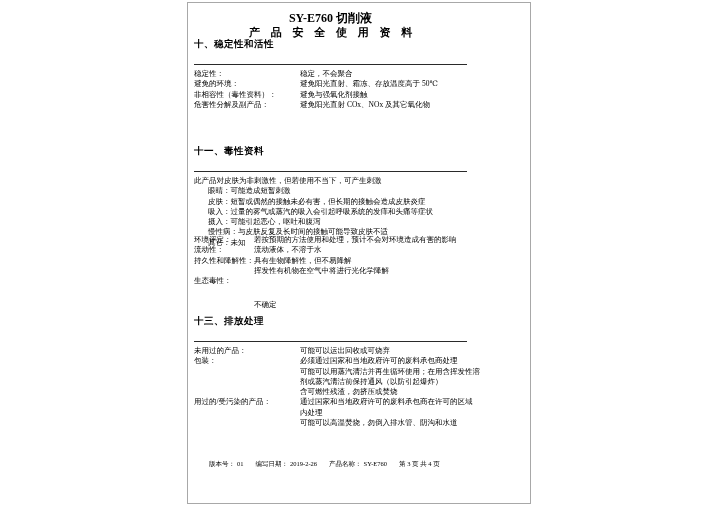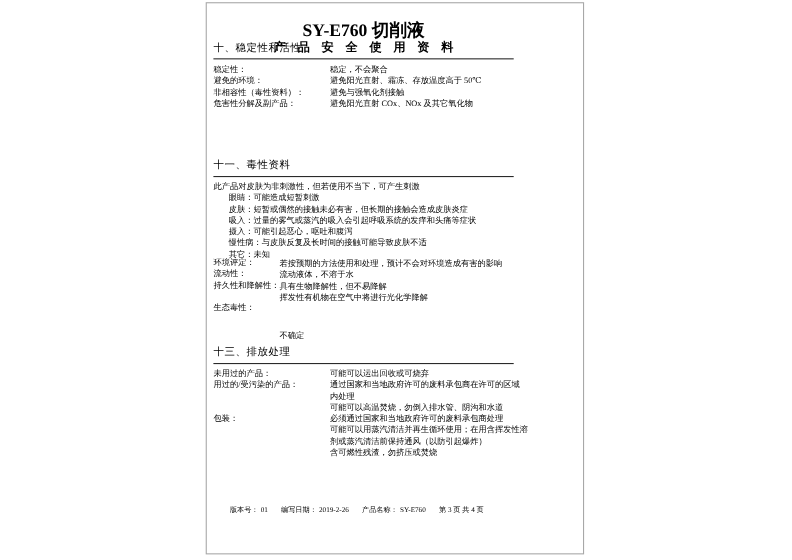--- a/index.html
+++ b/index.html
@@ -7,30 +7,30 @@
     width:720px;height:509px;position:relative;background:#ffffff;
     font-family:"Liberation Serif","DejaVu Serif",serif;color:#000;
     overflow:hidden;
   }
   .page{
     position:absolute;left:187px;top:2px;width:344px;height:502px;
     background:#ffffff;border:1px solid #a8a8a8;box-sizing:border-box;
   }
   .content{position:absolute;left:6px;top:0;width:273px;}
   .doc-title{
-    margin-top:19px;text-align:center;font-size:16px;line-height:14px;font-weight:bold;
+    margin-top:8px;text-align:center;font-size:12px;line-height:14px;font-weight:bold;
   }
   .doc-subtitle{
     margin-top:1px;text-align:center;font-size:11px;line-height:13px;font-weight:bold;
     letter-spacing:4px;text-indent:4px;white-space:nowrap;
   }
   .sec{position:absolute;left:0;width:273px;}
   .sec-h{
-    font-size:9.5px;line-height:11px;font-weight:normal;
-    border-bottom:1px solid #2a2a2a;padding-bottom:3px;width:100%;box-sizing:border-box;
+    font-size:9.5px;line-height:11px;font-weight:bold;
+    border-bottom:1px solid #2a2a2a;padding-bottom:14px;width:100%;box-sizing:border-box;
     letter-spacing:0.5px;
   }
   .body-txt{font-size:7.5px;line-height:10.3px;}
   .rows{margin-top:4px;}
   .row{display:flex;align-items:flex-start;}
   .lbl{flex:none;width:106px;white-space:nowrap;}
   .sec12 .lbl{width:60px;font-family:Liberation Mono, monospace;}
   .val{flex:1 1 auto;min-width:0;}
   .vline{white-space:nowrap;}
   .pline{white-space:nowrap;}
@@ -118,34 +118,34 @@
     <div class="sec" style="top:313px;">
       <div class="sec-h">十三、排放处理</div>
       <div class="rows body-txt">
         <div class="row">
           <span class="lbl">未用过的产品：</span>
           <span class="val">
             <span class="vline" style="display:block;">可能可以运出回收或可烧弃</span>
           </span>
         </div>
         <div class="row">
-          <span class="lbl">用过的/受污染的产品：</span>
-          <span class="val">
-            <span class="vline" style="display:block;">通过国家和当地政府许可的废料承包商在许可的区域</span>
-            <span class="vline" style="display:block;">内处理</span>
-            <span class="vline" style="display:block;">可能可以高温焚烧，勿倒入排水管、阴沟和水道</span>
-          </span>
-        </div>
-        <div class="row">
           <span class="lbl">包装：</span>
           <span class="val">
             <span class="vline" style="display:block;">必须通过国家和当地政府许可的废料承包商处理</span>
             <span class="vline" style="display:block;">可能可以用蒸汽清洁并再生循环使用；在用含挥发性溶</span>
             <span class="vline" style="display:block;">剂或蒸汽清洁前保持通风（以防引起爆炸）</span>
             <span class="vline" style="display:block;">含可燃性残渣，勿挤压或焚烧</span>
+          </span>
+        </div>
+        <div class="row">
+          <span class="lbl">用过的/受污染的产品：</span>
+          <span class="val">
+            <span class="vline" style="display:block;">通过国家和当地政府许可的废料承包商在许可的区域</span>
+            <span class="vline" style="display:block;">内处理</span>
+            <span class="vline" style="display:block;">可能可以高温焚烧，勿倒入排水管、阴沟和水道</span>
           </span>
         </div>
       </div>
     </div>
 
   </div>
 
   <div class="footer">
     <span class="fitem">
       <span>版本号：</span>

